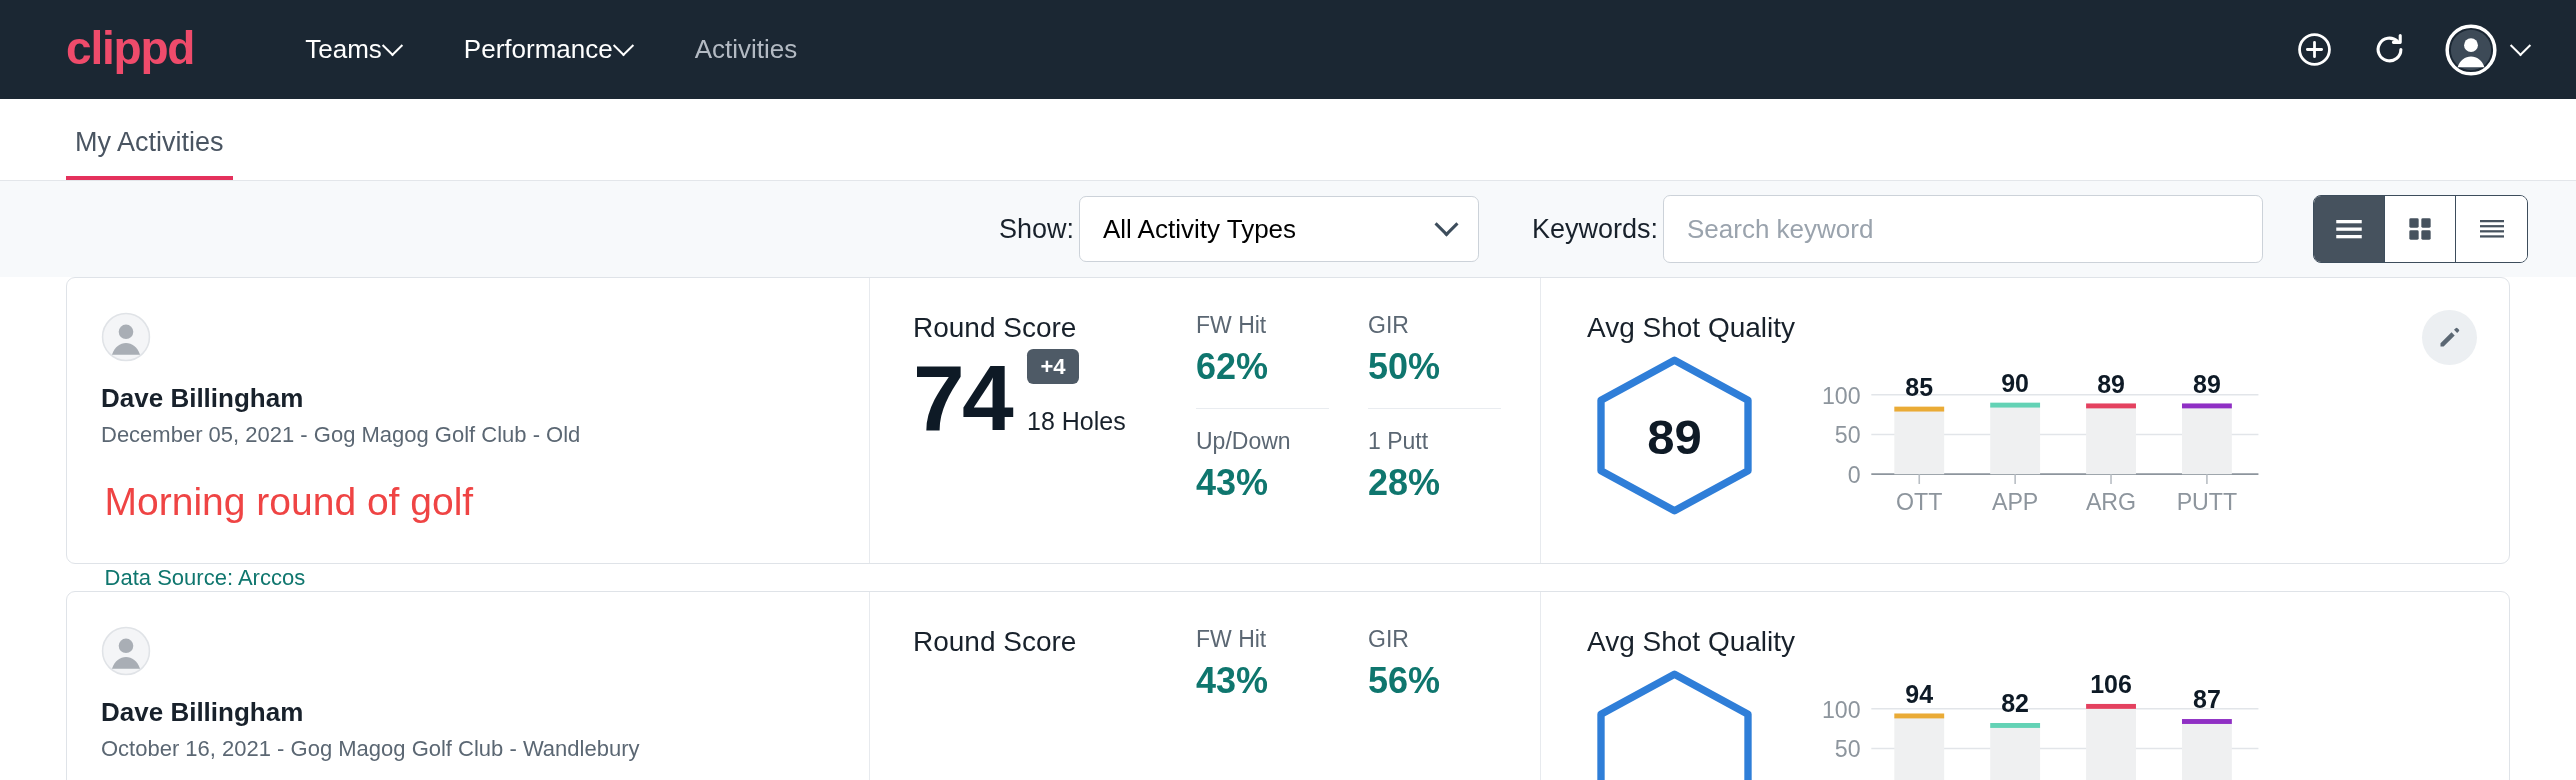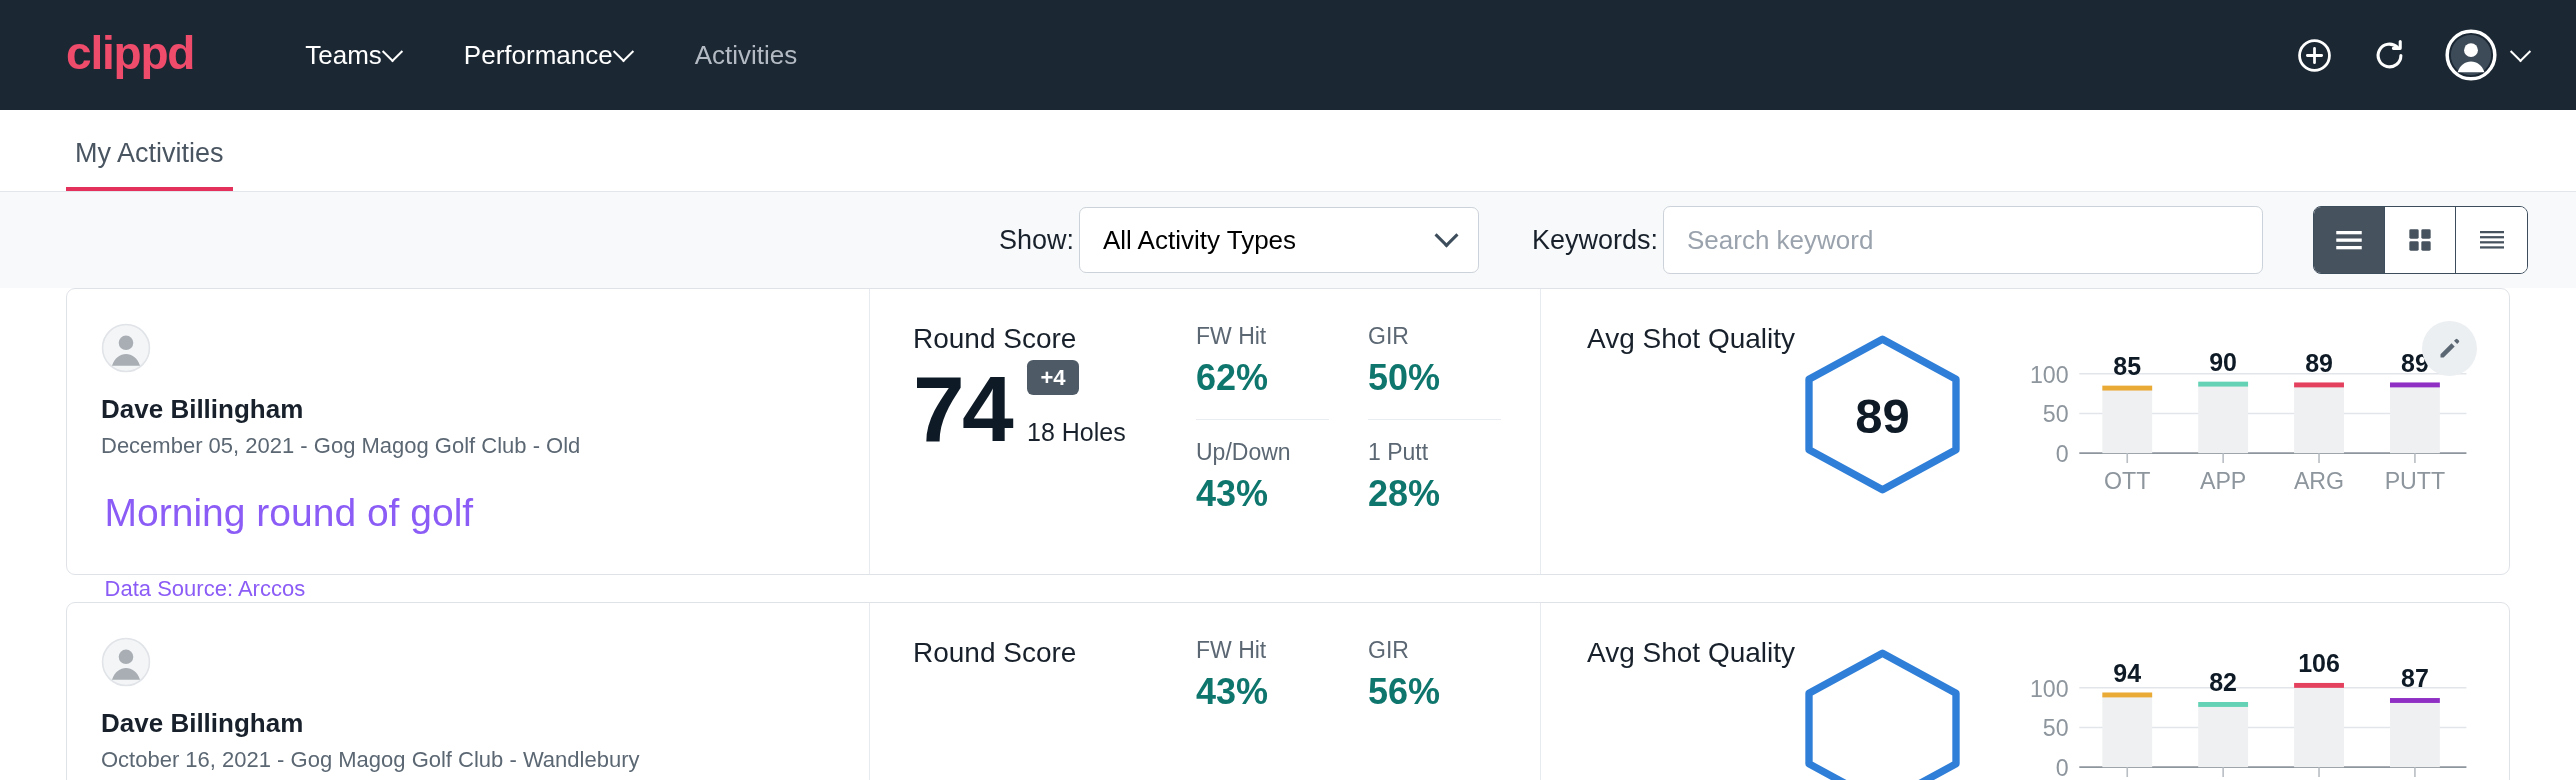--- a/index.html
+++ b/index.html
@@ -5,21 +5,21 @@
   * { box-sizing: border-box; margin: 0; padding: 0; }
   html, body {
     width: 2576px; height: 780px;
     overflow: hidden;
     background: #ffffff;
     font-family: "Liberation Sans", sans-serif;
   }
 
   
   .topbar {
-    height: 110px;
+    height: 99px;
     background: #1b2733;
     display: flex;
     align-items: center;
     padding: 0 48px 0 66px;
   }
   .logo {
     font-size: 46px;
     font-weight: 700;
     color: #ef4b6b;
     letter-spacing: -1.2px;
@@ -155,22 +155,22 @@
   .card.second { height: 287px; }
 
   .col-left {
     width: 803px;
     padding: 34px 0 0 34px;
     border-right: 0.9px solid #e7eaee;
   }
   .who { display: flex; align-items: flex-start; gap: 21.4px; flex-direction: column; }
   .who-text .name { font-size: 26px; font-weight: 700; color: #18212b; }
   .who-text .meta { font-size: 22px; color: #5b6773; margin-top: 8px; }
-  .card-title { font-size: 39px; color: #8b5cf6; margin: 32px 0 0 3.6px; }
-  .card-src { font-size: 22px; color: #8b5cf6; margin-top: 41px; padding-left: 3.6px; }
+  .card-title { font-size: 39px; color: #ef4444; margin: 32px 0 0 3.6px; }
+  .card-src { font-size: 22px; color: #0f766e; margin-top: 41px; padding-left: 3.6px; }
 
   .col-score { width: 326px; padding: 34px 0 0 43px; }
   .sec-label { font-size: 28px; color: #18212b; }
   .score-row { display: flex; align-items: flex-end; margin-top: 5.4px; position: relative; }
   .score-num { font-size: 93px; font-weight: 700; color: #0e1a26; line-height: 1; letter-spacing: -2.7px; }
   .score-side { padding-left: 16px; padding-bottom: 9px; }
   .badge {
     display: inline-block;
     background: #4e5a66;
     color: #ffffff;
@@ -186,21 +186,21 @@
   .stat-col { width: 50%; }
   .stat-label { font-size: 23px; color: #5b6773; }
   .stat-val { font-size: 36px; font-weight: 700; color: #0f766e; margin-top: 7.1px; }
   .stat-rule { border-top: 0.9px solid #e9ecf0; margin: 19.6px 39px 19.6px 0; }
 
   .col-quality {
     flex: 1;
     padding: 34px 0 0 46px;
     border-left: 0.9px solid #e7eaee;
     display: flex;
-    flex-direction: row;
+    flex-direction: column;
   }
   .quality-body { display: flex; align-items: flex-start; margin-top: 3.6px; }
 
   .hexwrap { width: 175px; position: relative; margin-top: 7.1px; }
   .hexnum {
     position: absolute; inset: 0;
     display: flex; align-items: center; justify-content: center;
     font-size: 49px; font-weight: 700; color: #0e1a26;
   }
 

